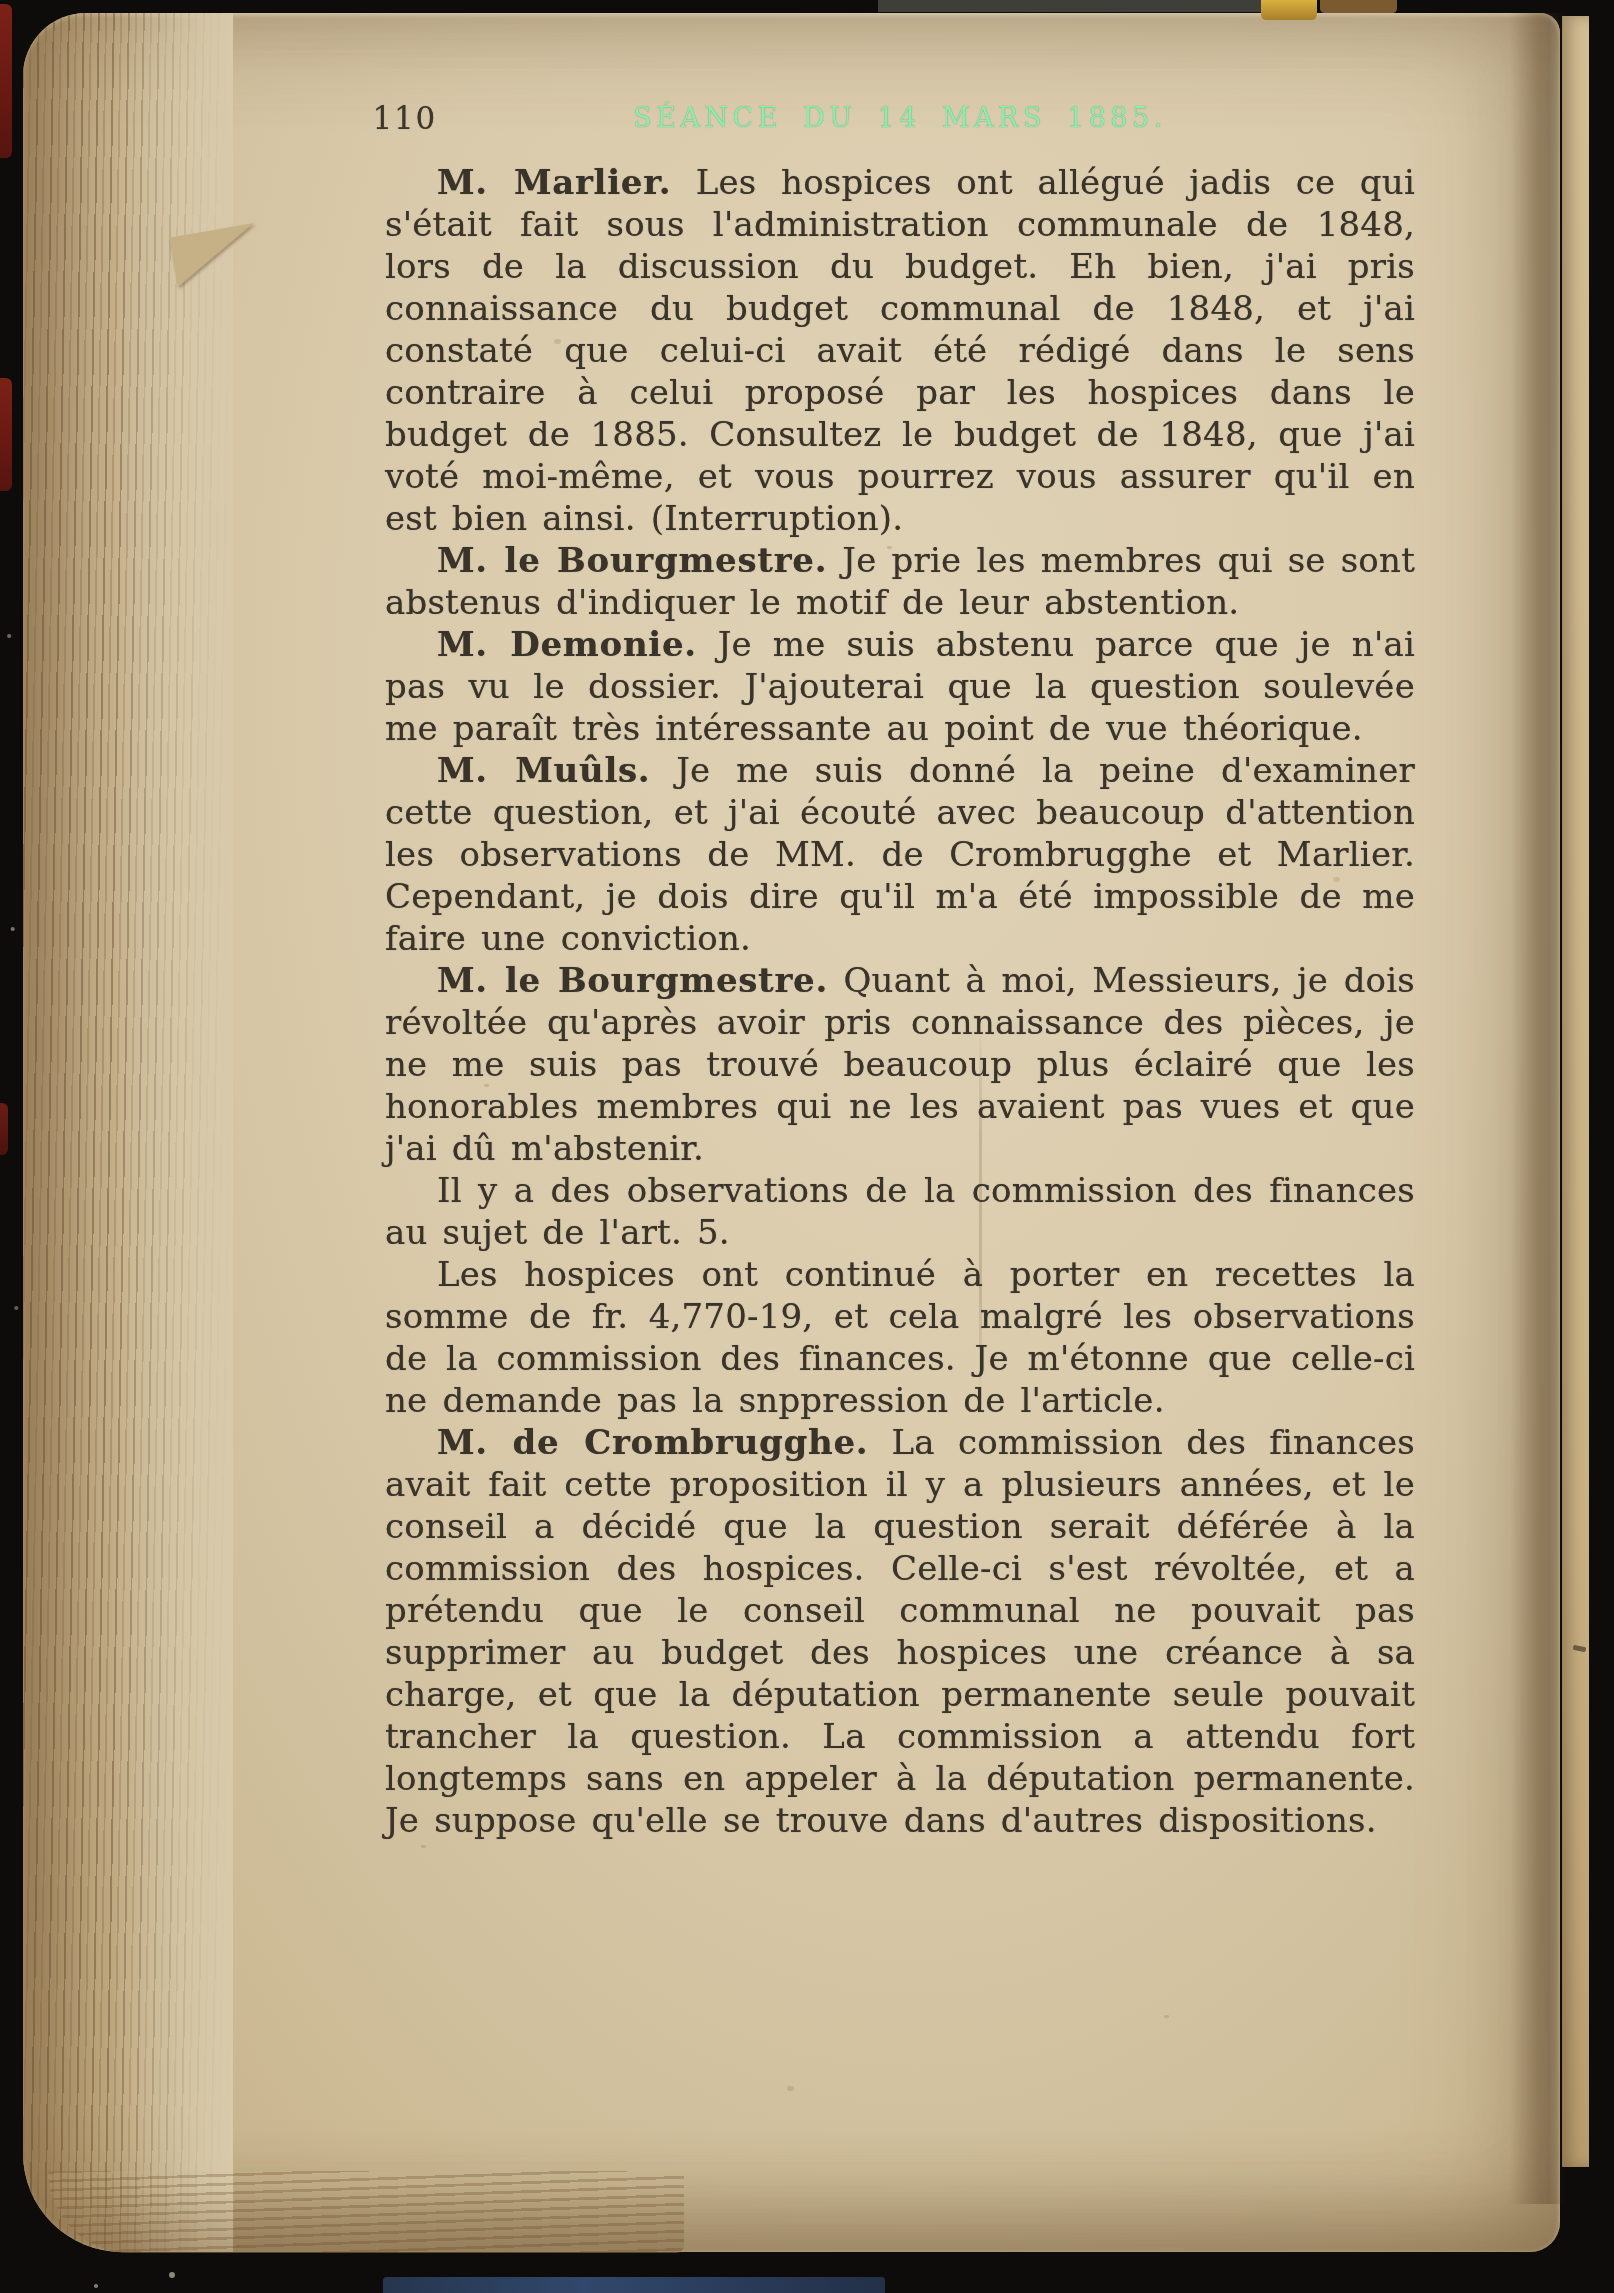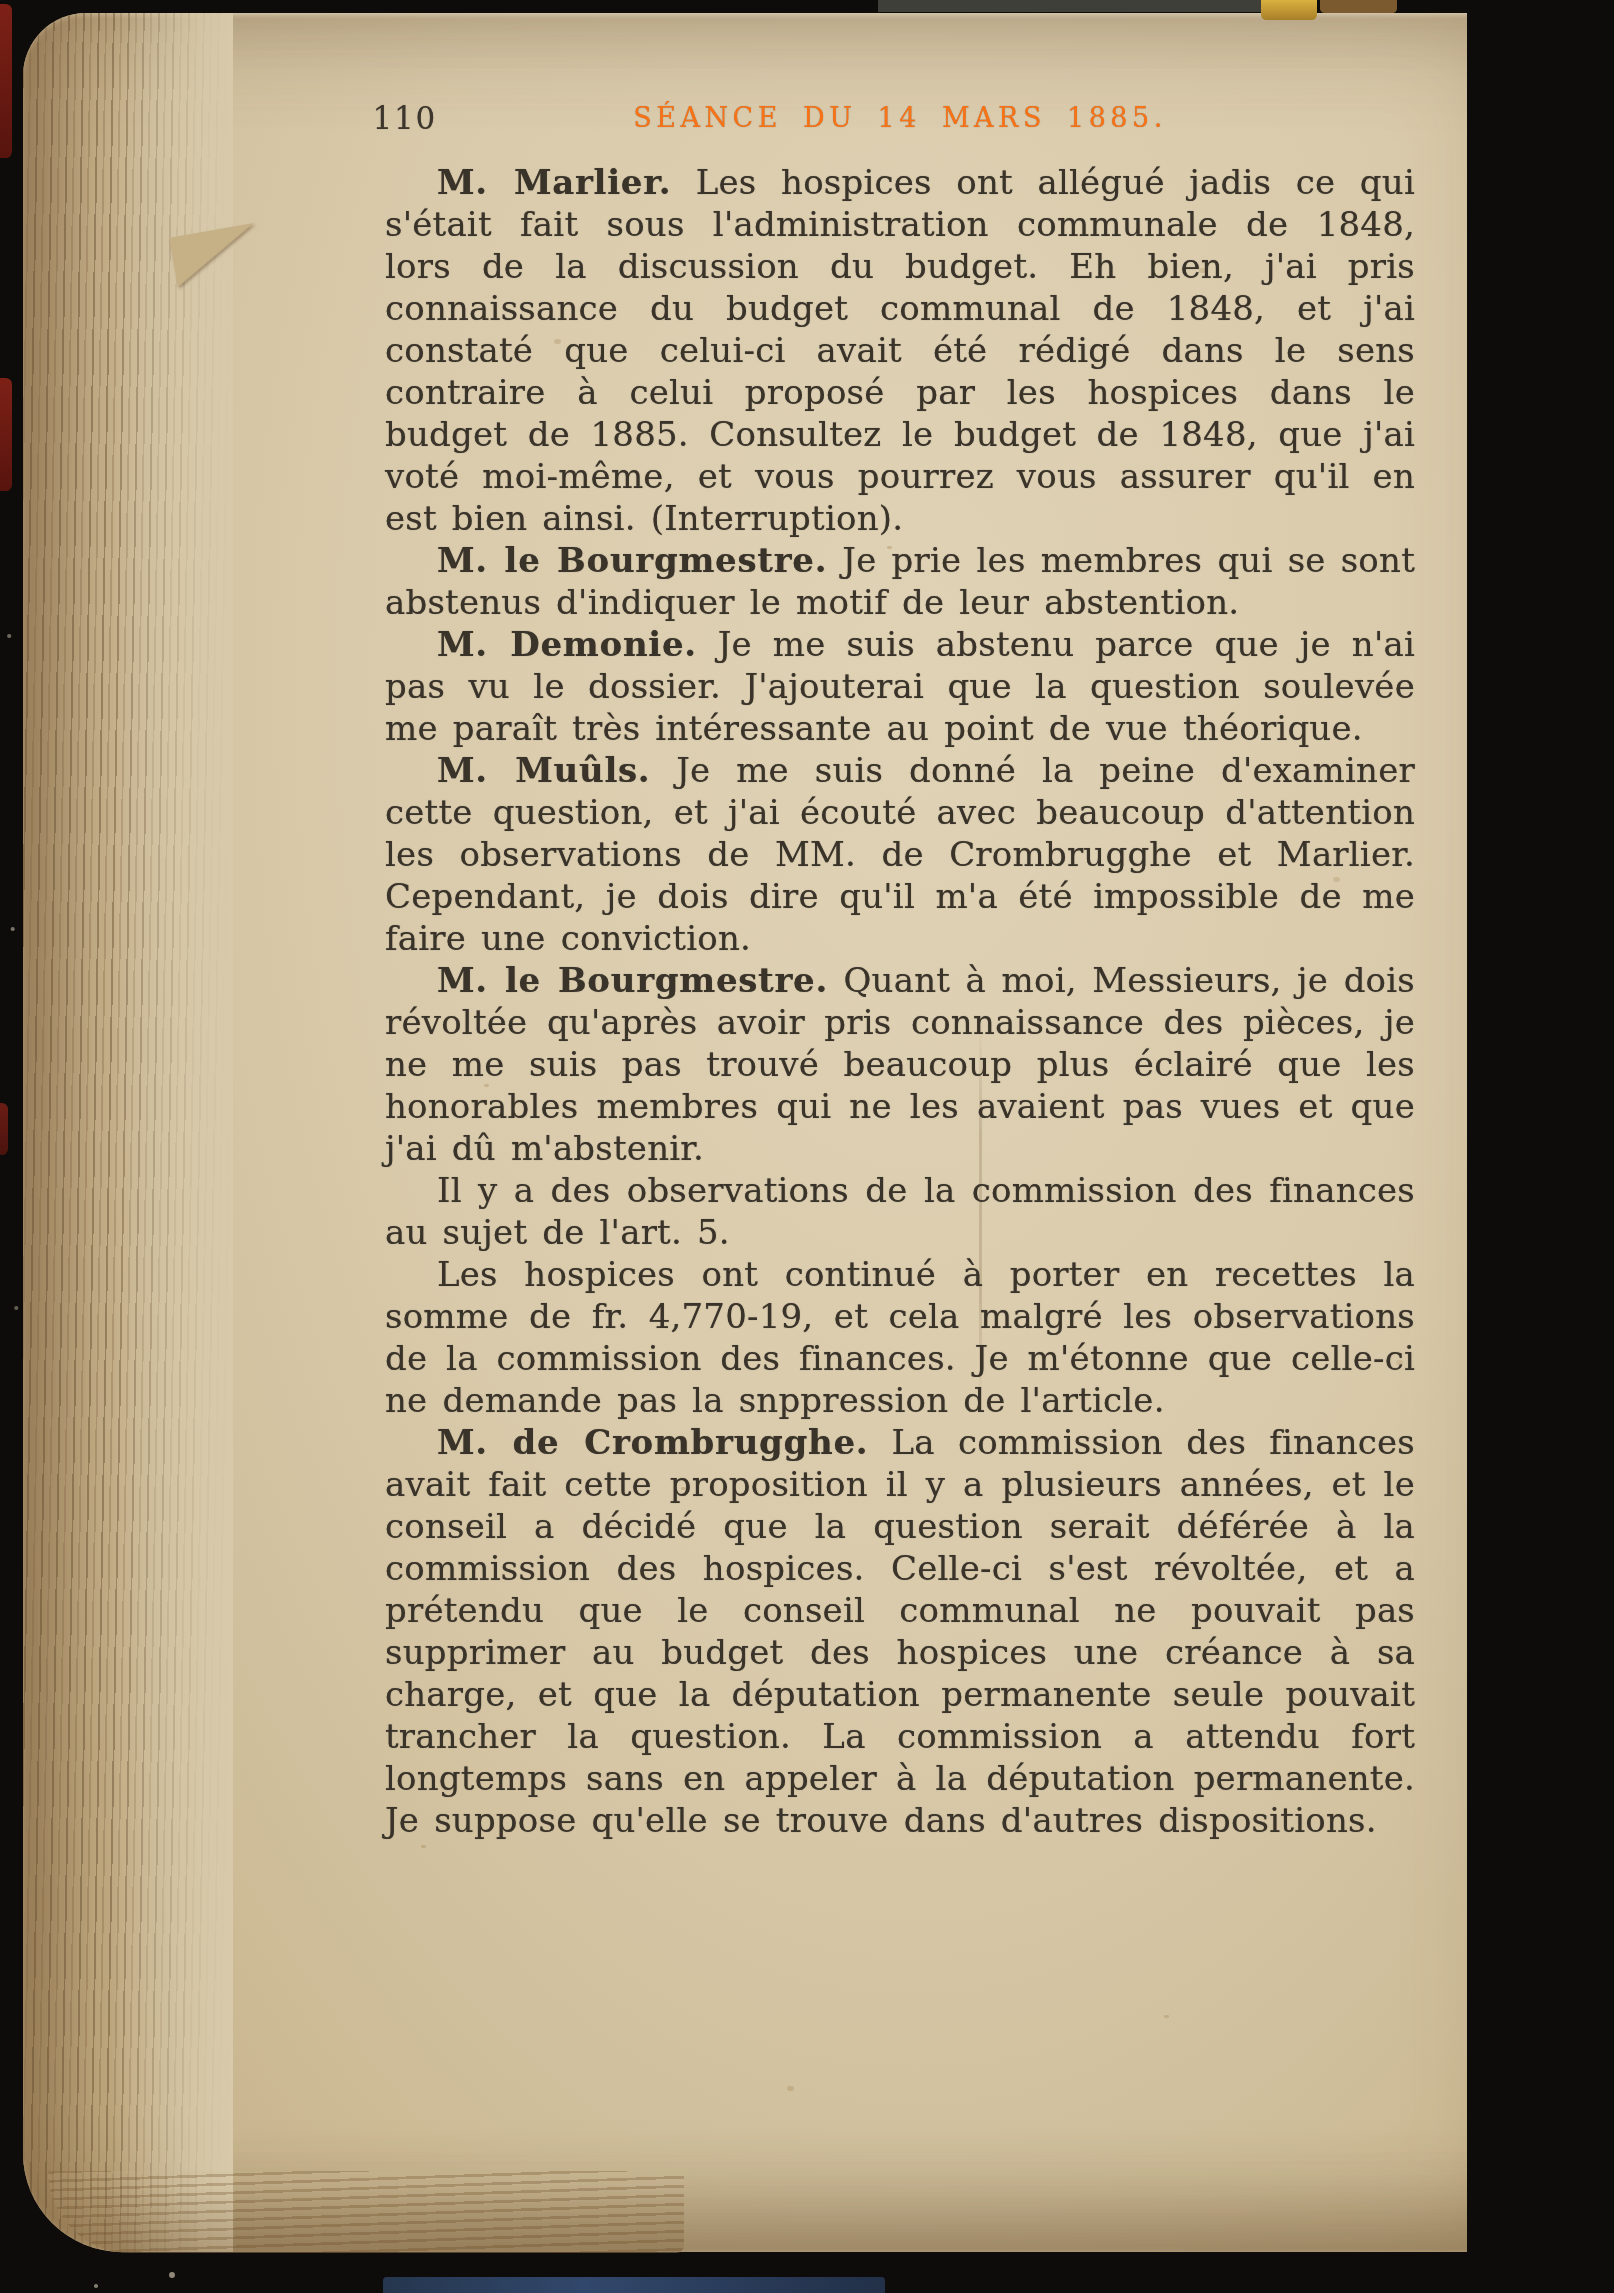--- a/index.html
+++ b/index.html
@@ -1,17 +1,17 @@
 <!DOCTYPE html>
 <html lang="fr" style="font-size:14.3px"><head>
 <meta charset="utf-8">
 <style>
   html,body{margin:0;padding:0;background:#0d0c0a;}
   .scene{
-    position:relative;width:1467px;height:2294px;overflow:hidden;
+    position:relative;width:1589px;height:2294px;overflow:hidden;
     background:#0d0c0a;
     font-family:"DejaVu Serif","Liberation Serif",serif;
   }
   
   .page{
     position:absolute;left:23px;top:12.5px;width:1537px;height:2239px;
     border-radius:63px 19.7px 30px 99px;
     background:radial-gradient(ellipse at 58% 30%, #e0d2b5 0%, #d9caab 45%, #cdbb96 78%, #c2ad83 100%);
     box-shadow:
       inset 0 1.8px 5.4px rgba(255,248,225,.5),
@@ -126,21 +126,21 @@
     color:#39332a;
   }
   .running-head{position:relative;height:56px;}
   .folio{
     position:absolute;left:-12.5px;top:7.2px;
     font-size:31px;letter-spacing:1.8px;color:#3c362c;
     text-shadow:0 0 0.9px rgba(57,51,42,.55);
   }
   .head-title{
     text-align:center;font-size:27px;letter-spacing:4.5px;word-spacing:8px;
-    padding-top:9px;color:#f97316;
+    padding-top:9px;color:#86efac;
     text-shadow:0 0 0.9px rgba(57,51,42,.55);
   }
   .body-text{
     margin-top:12px;
     text-align:justify;
     font-size:34px;line-height:42px;
     word-spacing:4px;letter-spacing:0.2px;
     text-shadow:0 0 0.9px rgba(57,51,42,.6);
     hyphens:auto;
   }

